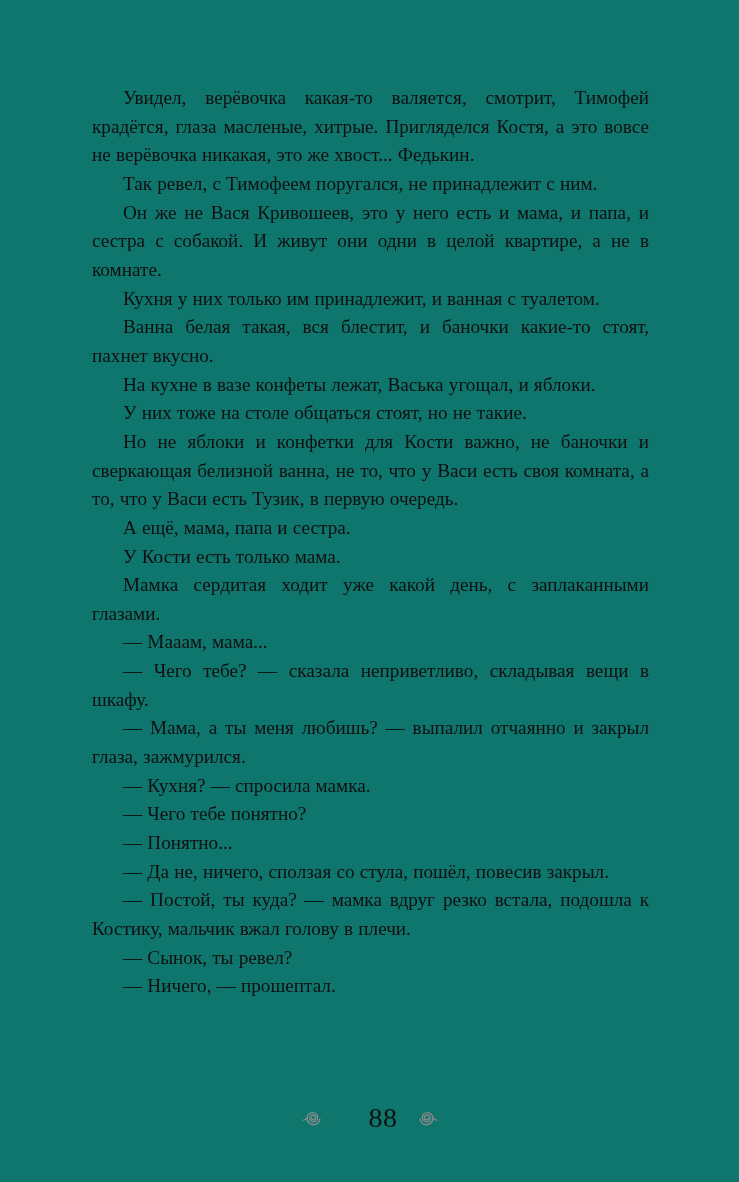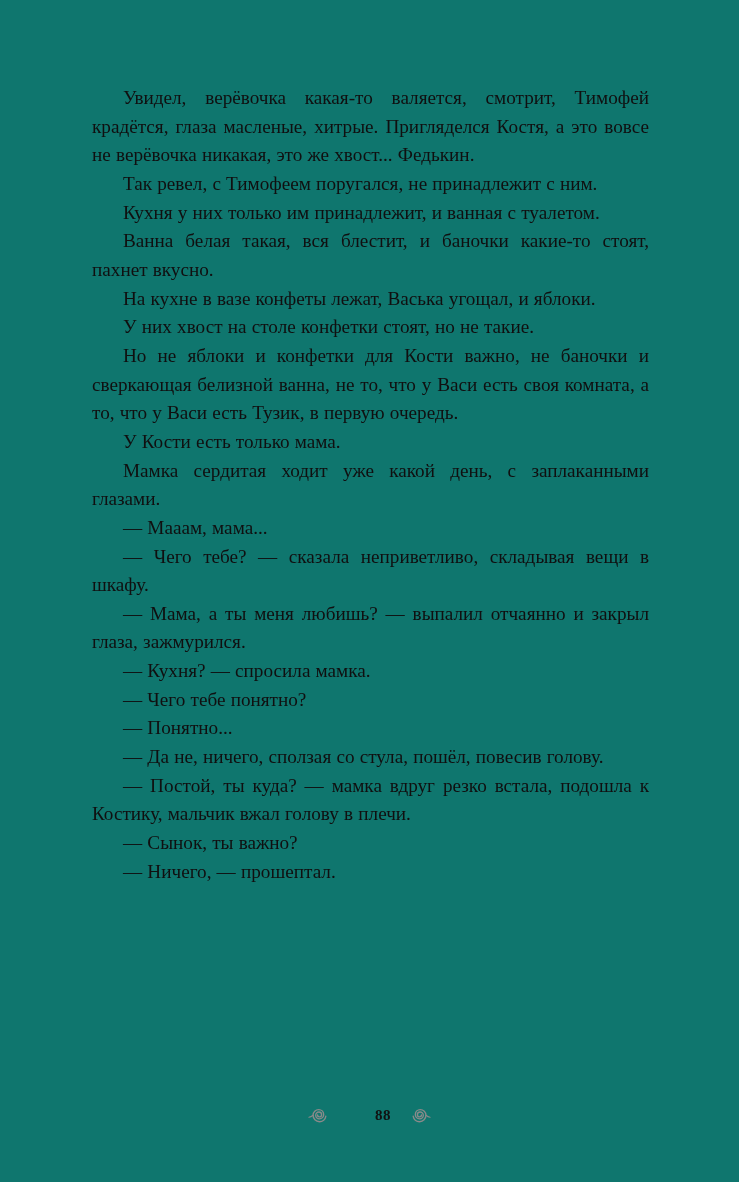--- a/index.html
+++ b/index.html
@@ -46,22 +46,22 @@
     left: 0;
     right: 0;
     top: 1104px;
     display: flex;
     align-items: center;
     justify-content: center;
     gap: 19px;
   }
   .folio {
     font-family: "Liberation Serif", "DejaVu Serif", serif;
-    font-size: 15px;
-    font-weight: bold;
+    font-size: 28px;
+    font-weight: normal;
     color: #111111;
     letter-spacing: 0.5px;
     line-height: 1;
     margin-left: 27px;
   }
   .ornament {
     width: 22px;
     height: 22px;
     display: block;
     flex: 0 0 auto;
@@ -70,36 +70,38 @@
   .ornament.right { transform: scaleX(-1); }
 </style>
 </head>
 <body>
 
 <div class="page">
 
   <div class="text-block">
     <p class="para last-line-left">Увидел, верёвочка какая-то валяется, смотрит, Тимофей крадётся, глаза масленые, хитрые. Пригляделся Костя, а это вовсе не верёвочка никакая, это же хвост... Федькин.</p>
     <p class="para last-line-left">Так ревел, с Тимофеем поругался, не принадлежит с ним.</p>
+    <p class="para last-line-left">Он же не Вася Кривошеев, это у него есть и мама, и папа, и сестра с собакой. И живут они одни в целой квартире, а не в комнате.</p>
     <p class="para last-line-left">Кухня у них только им принадлежит, и ванная с туалетом.</p>
     <p class="para last-line-left">Ванна белая такая, вся блестит, и баночки какие-то стоят, пахнет вкусно.</p>
     <p class="para last-line-left">На кухне в вазе конфеты лежат, Васька угощал, и яблоки.</p>
-    <p class="para last-line-left">У них хвост на столе конфетки стоят, но не такие.</p>
+    <p class="para last-line-left">У них тоже на столе общаться стоят, но не такие.</p>
     <p class="para last-line-left">Но не яблоки и конфетки для Кости важно, не баночки и сверкающая белизной ванна, не то, что у Васи есть своя комната, а то, что у Васи есть Тузик, в первую очередь.</p>
+    <p class="para last-line-left">А ещё, мама, папа и сестра.</p>
     <p class="para last-line-left">У Кости есть только мама.</p>
     <p class="para last-line-left">Мамка сердитая ходит уже какой день, с заплаканными глазами.</p>
     <p class="para dialogue last-line-left">— Мааам, мама...</p>
     <p class="para dialogue last-line-left">— Чего тебе? — сказала неприветливо, складывая вещи в шкафу.</p>
     <p class="para dialogue last-line-left">— Мама, а ты меня любишь? — выпалил отчаянно и закрыл глаза, зажмурился.</p>
     <p class="para dialogue last-line-left">— Кухня? — спросила мамка.</p>
     <p class="para dialogue last-line-left">— Чего тебе понятно?</p>
     <p class="para dialogue last-line-left">— Понятно...</p>
-    <p class="para dialogue last-line-left">— Да не, ничего, сползая со стула, пошёл, повесив голову.</p>
+    <p class="para dialogue last-line-left">— Да не, ничего, сползая со стула, пошёл, повесив закрыл.</p>
     <p class="para dialogue last-line-left">— Постой, ты куда? — мамка вдруг резко встала, подошла к Костику, мальчик вжал голову в плечи.</p>
-    <p class="para dialogue last-line-left">— Сынок, ты важно?</p>
+    <p class="para dialogue last-line-left">— Сынок, ты ревел?</p>
     <p class="para dialogue last-line-left">— Ничего, — прошептал.</p>
   </div>
 
   <div class="footer">
     <span class="ornament left">
       <svg viewBox="0 0 24 24" aria-hidden="true">
         <path d="M20.5 13.4c-0.5 3.3 -3.4 5.9 -6.9 5.9 -3.9 0 -7.0 -3.1 -7.0 -7.0 0 -3.4 2.8 -6.2 6.2 -6.2 3.0 0 5.4 2.4 5.4 5.4 0 2.6 -2.1 4.7 -4.7 4.7 -2.2 0 -4.0 -1.8 -4.0 -4.0 0 -1.9 1.6 -3.5 3.5 -3.5 1.6 0 2.9 1.3 2.9 2.9 0 1.3 -1.1 2.4 -2.4 2.4 -1.1 0 -2.0 -0.9 -2.0 -2.0" fill="none" stroke="#8a8a8a" stroke-width="1.5" stroke-linecap="round"></path>
         <path d="M6.7 12.3c-1.7 1.4 -3.3 2.1 -4.6 2.2" fill="none" stroke="#8a8a8a" stroke-width="1.2" stroke-linecap="round"></path>
       </svg>
     </span>

